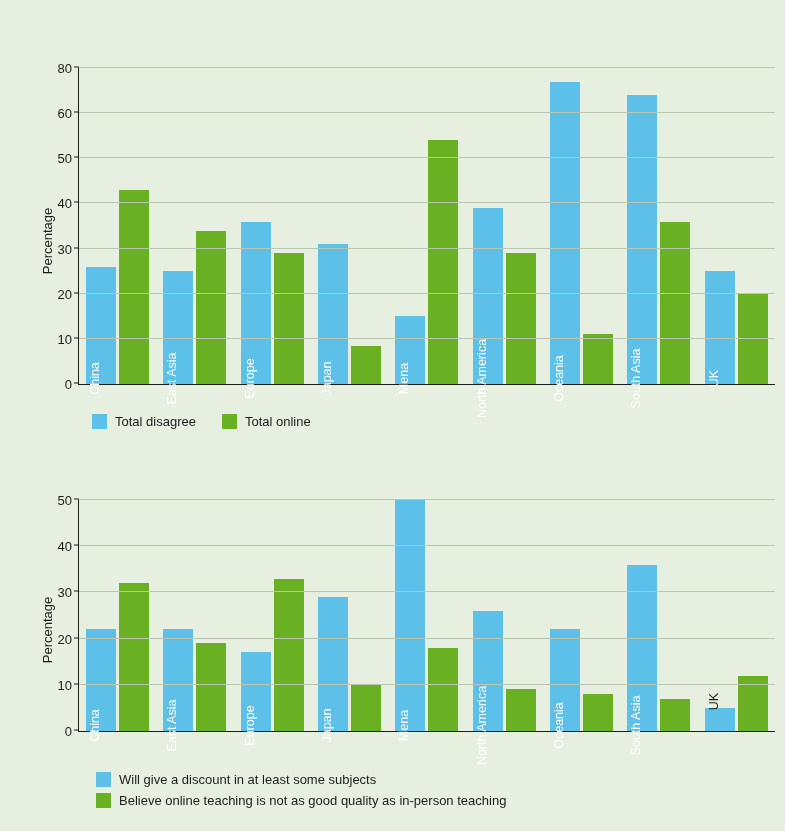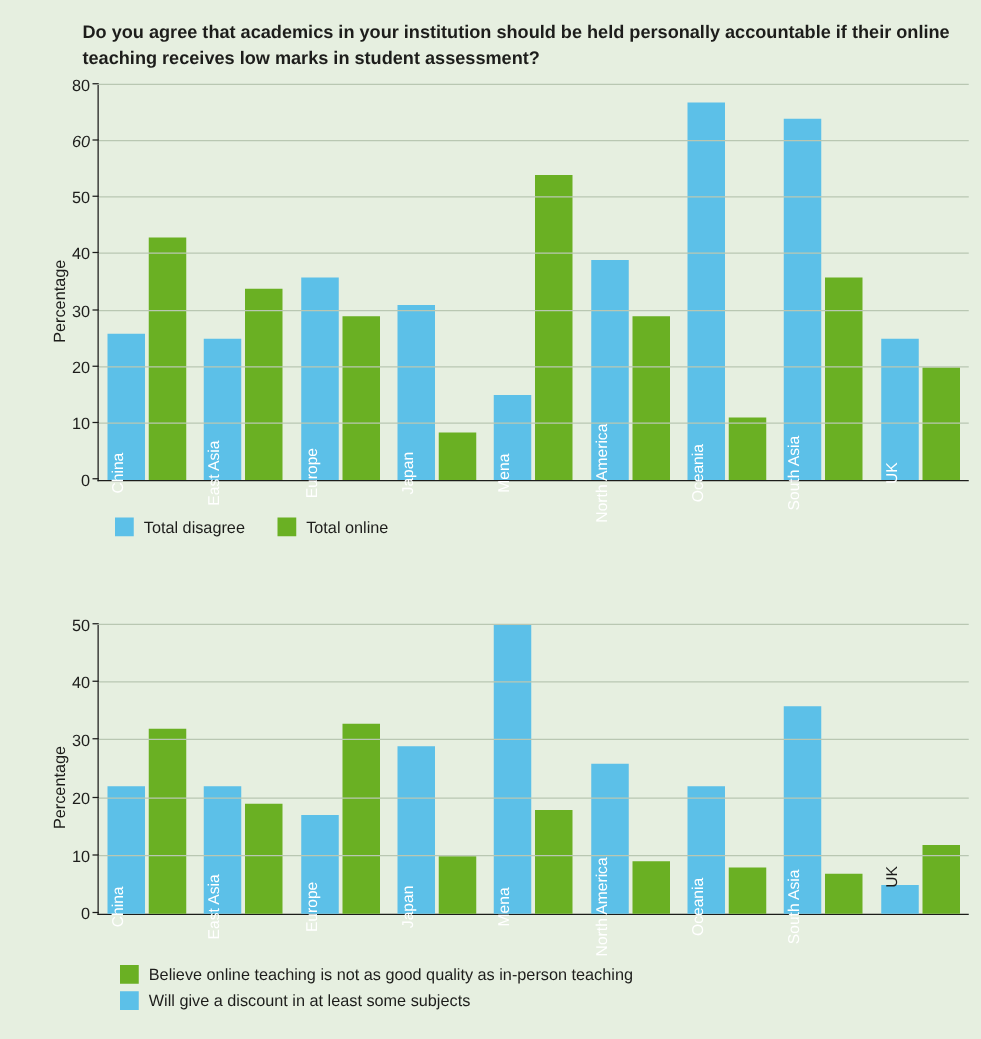--- a/index.html
+++ b/index.html
@@ -160,21 +160,20 @@
   .swatch.green { background: #6ab023; }
 
   #legend1 { left: 92px; top: 414px; }
   #legend2 { left: 96px; top: 772px; }
 </style>
 </head>
 <body>
 
 <div class="page">
 
-  <div id="chart1-title" class="chart-title">Do you agree that academics in your institution should be held personally accountable if their online teaching receives low marks in student assessment?</div>
 
   <div id="chart1" class="chart">
     <div class="axis-title">Percentage</div>
     <div class="plot-wrap">
       <div class="plot" id="plot1">
         <div class="groups" id="groups1">
             <div class="group">
               <div class="bar blue" title="Total disagree: 26" style="height: 37.1429%;">
                 <span class="cat-label inside-blue">China</span>
               </div>
@@ -240,21 +239,21 @@
           <div class="gridline" style="bottom: 42.8571%;"></div>
           <div class="ytick-label" style="bottom: calc(42.8571% + 0px); top: auto; transform: translateY(50%);">30</div>
           <div class="ytick-mark" style="bottom: 42.8571%;"></div>
           <div class="gridline" style="bottom: 57.1429%;"></div>
           <div class="ytick-label" style="bottom: calc(57.1429% + 0px); top: auto; transform: translateY(50%);">40</div>
           <div class="ytick-mark" style="bottom: 57.1429%;"></div>
           <div class="gridline" style="bottom: 71.4286%;"></div>
           <div class="ytick-label" style="bottom: calc(71.4286% + 0px); top: auto; transform: translateY(50%);">50</div>
           <div class="ytick-mark" style="bottom: 71.4286%;"></div>
           <div class="gridline" style="bottom: 85.7143%;"></div>
-          <div class="ytick-label" style="bottom: calc(85.7143% + 0px); top: auto; transform: translateY(50%); font-style: italic;">60</div>
+          <div class="ytick-label" style="bottom: calc(85.7143% + 0px); top: auto; transform: translateY(50%);">60</div>
           <div class="ytick-mark" style="bottom: 85.7143%;"></div>
           <div class="gridline" style="bottom: 100%;"></div>
           <div class="ytick-label" style="bottom: calc(100% + 0px); top: auto; transform: translateY(50%);">80</div>
           <div class="ytick-mark" style="bottom: 100%;"></div>
         </div>
     </div>
   </div>
 
   <div id="legend1" class="legend row">
     <div class="legend-item">
@@ -344,22 +343,22 @@
           <div class="ytick-mark" style="bottom: 80%;"></div>
           <div class="gridline" style="bottom: 100%;"></div>
           <div class="ytick-label" style="bottom: calc(100% + 0px); top: auto; transform: translateY(50%);">50</div>
           <div class="ytick-mark" style="bottom: 100%;"></div>
         </div>
     </div>
   </div>
 
   <div id="legend2" class="legend col">
     <div class="legend-item">
+      <span class="swatch blue"></span>
+      <span>Will give a discount in at least some subjects</span>
+    </div>
+    <div class="legend-item">
       <span class="swatch green"></span>
       <span>Believe online teaching is not as good quality as in-person teaching</span>
     </div>
-    <div class="legend-item">
-      <span class="swatch blue"></span>
-      <span>Will give a discount in at least some subjects</span>
-    </div>
   </div>
 
 </div>
 
 </body></html>

